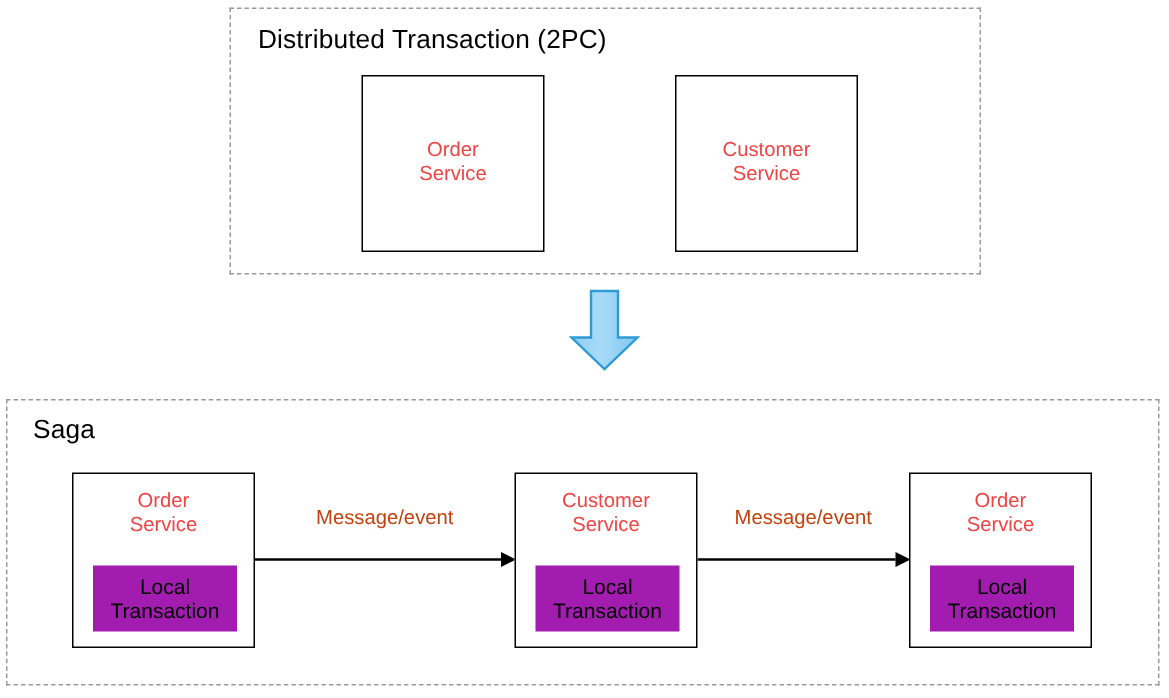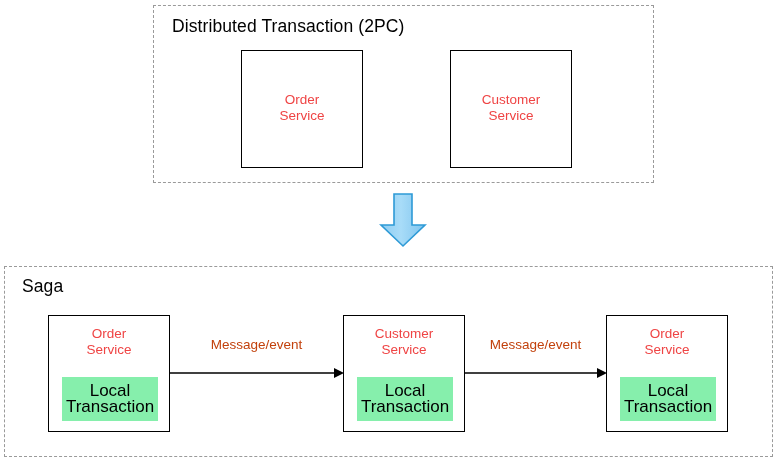--- a/index.html
+++ b/index.html
@@ -49,26 +49,26 @@
     text-align: center;
     font-size: 13.5px;
     line-height: 16px;
     color: #ef4444;
     white-space: pre-line;
   }
 
   
   .local-txn {
     position: absolute;
-    background: #86efac;
+    background: #a21caf;
     display: flex;
     align-items: center;
     justify-content: center;
     text-align: center;
-    font-size: 17px;
+    font-size: 14px;
     line-height: 16px;
     color: #000000;
     white-space: pre-line;
     box-sizing: border-box;
   }
 
   
   .msg-arrow {
     position: absolute;
     height: 14px;

